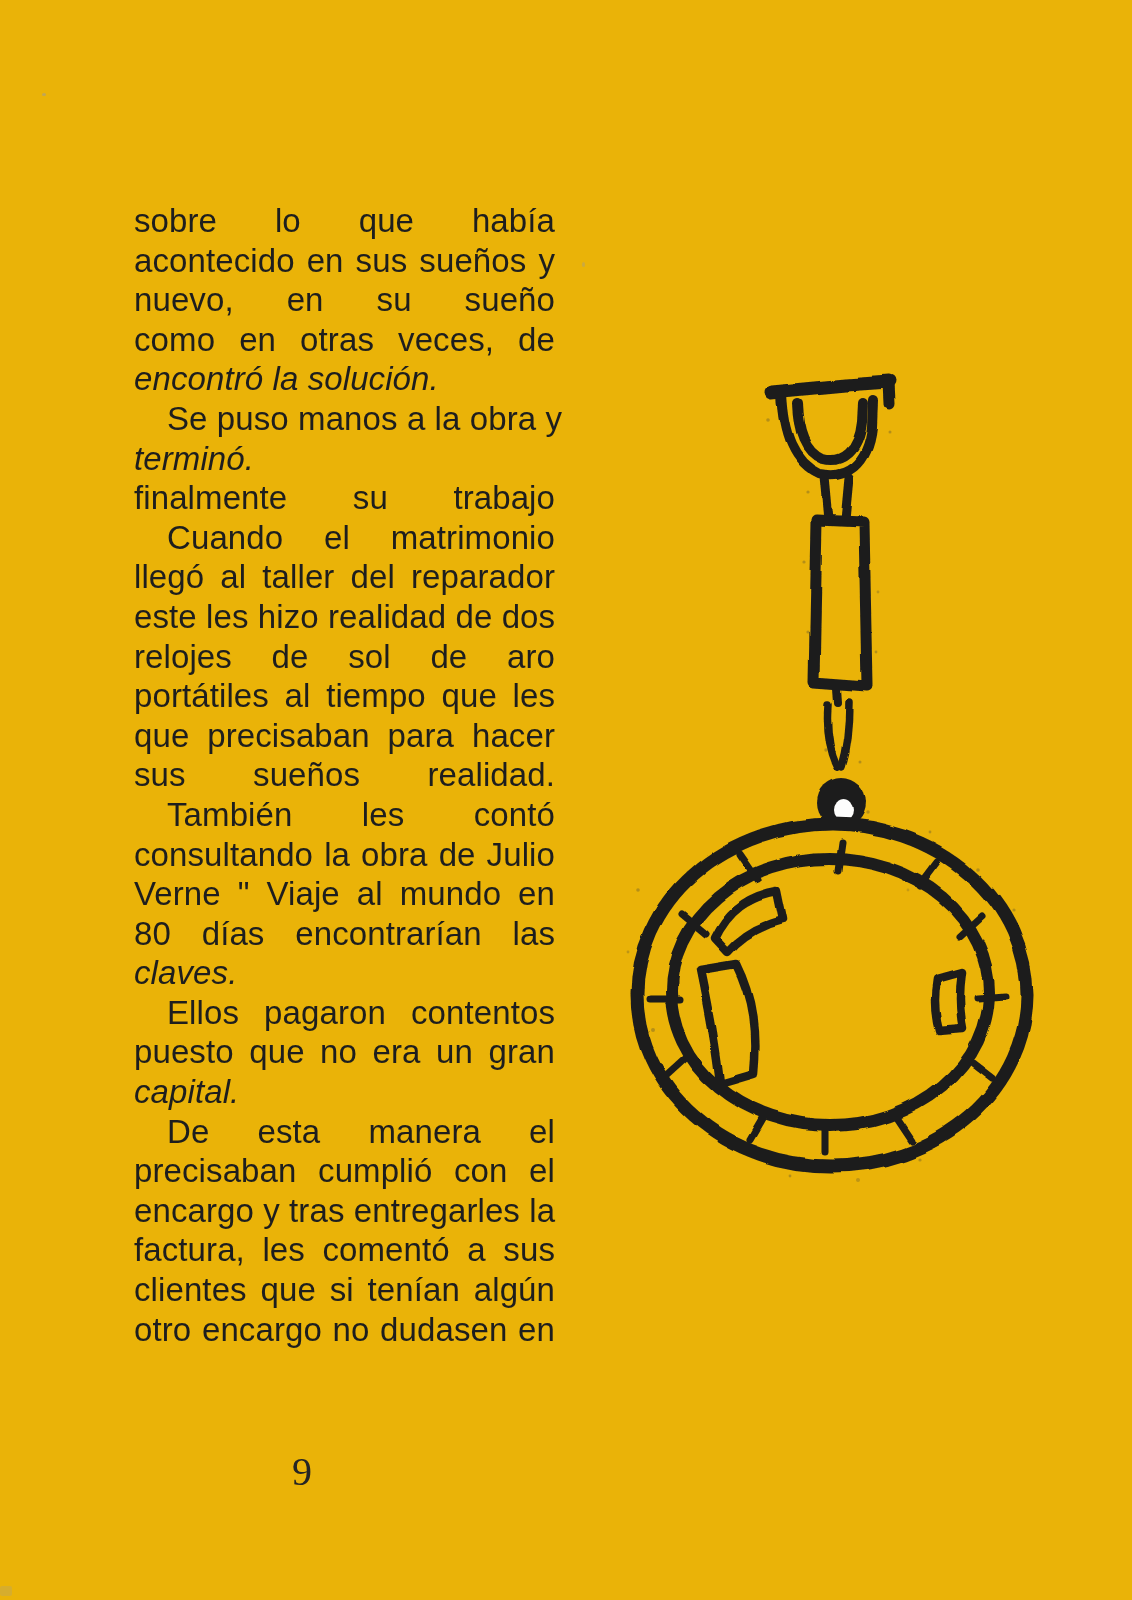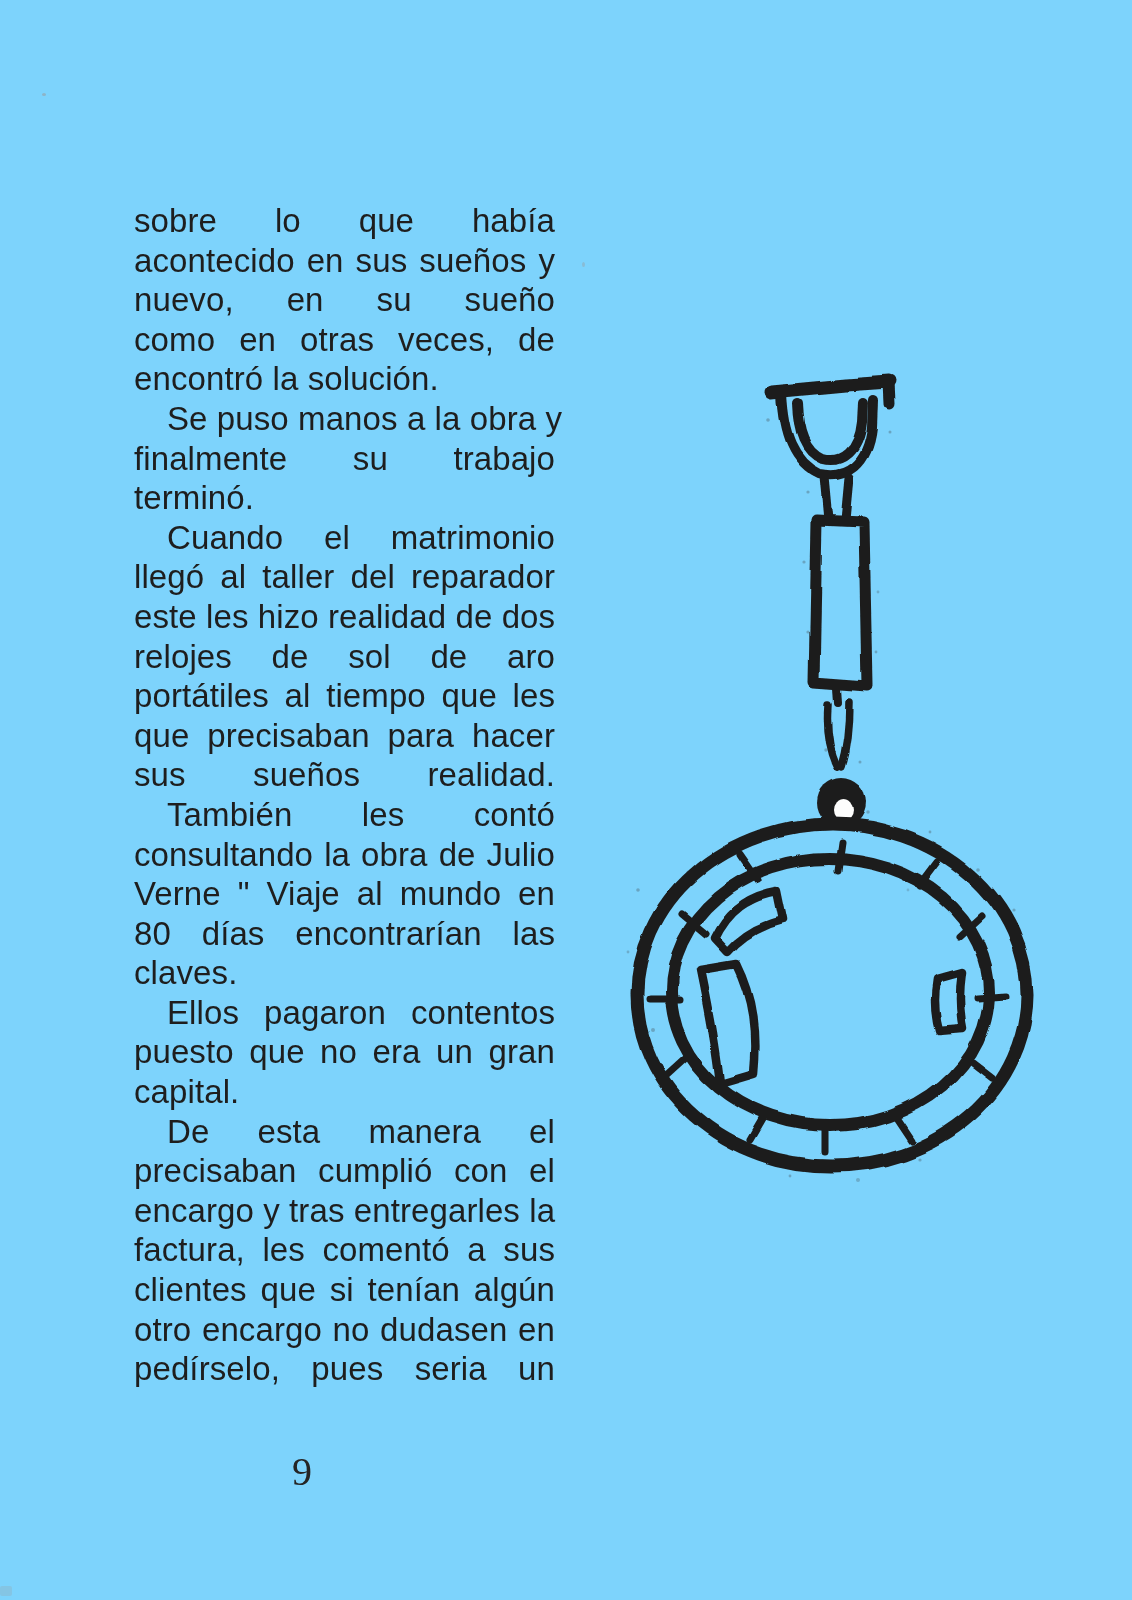--- a/index.html
+++ b/index.html
@@ -5,38 +5,38 @@
   html,body{margin:0;padding:0;}
   body{
     width:1132px;height:1600px;
     background:#ffffff;
     overflow:hidden;
     font-family:"Liberation Sans", sans-serif;
     position:relative;
   }
   .page{
     position:absolute;inset:0;
-    background:#7dd3fc;
+    background:#eab308;
   }
   .text-col{
     position:absolute;
     left:134px;top:201px;width:421px;
     color:#1e1e1e;
   }
   .tline{
     font-size:33px;
     line-height:39.6px;
     height:39.6px;
     white-space:nowrap;
     text-align:justify;
     text-align-last:justify;
     letter-spacing:0.1px;
     overflow:visible;
   }
-  .tline.nj{ text-align-last:left; }
+  .tline.nj{ text-align-last:left;font-style:italic; }
   .tline.ind{ padding-left:33px; }
   .pagenum{
     position:absolute;
     left:262px;top:1448px;width:80px;
     text-align:center;
     font-family:"Liberation Serif", serif;
     font-size:40px;
     color:#252525;
   }
   .illus{
@@ -63,22 +63,22 @@
 
   <div class="text-col">
 
     <div class="tline">sobre lo que había</div>
     <div class="tline">acontecido en sus sueños y</div>
     <div class="tline">nuevo, en su sueño</div>
     <div class="tline">como en otras veces, de</div>
     <div class="tline nj">encontró la solución.</div>
 
     <div class="tline ind">Se puso manos a la obra y</div>
+    <div class="tline nj">terminó.</div>
     <div class="tline">finalmente su trabajo</div>
-    <div class="tline nj">terminó.</div>
 
     <div class="tline ind">Cuando el matrimonio</div>
     <div class="tline">llegó al taller del reparador</div>
     <div class="tline">este les hizo realidad de dos</div>
     <div class="tline">relojes de sol de aro</div>
     <div class="tline">portátiles al tiempo que les</div>
     <div class="tline">que precisaban para hacer</div>
     <div class="tline">sus sueños realidad.</div>
 
     <div class="tline ind">También les contó</div>
@@ -90,21 +90,20 @@
     <div class="tline ind">Ellos pagaron contentos</div>
     <div class="tline">puesto que no era un gran</div>
     <div class="tline nj">capital.</div>
 
     <div class="tline ind">De esta manera el</div>
     <div class="tline">precisaban cumplió con el</div>
     <div class="tline">encargo y tras entregarles la</div>
     <div class="tline">factura, les comentó a sus</div>
     <div class="tline">clientes que si tenían algún</div>
     <div class="tline">otro encargo no dudasen en</div>
-    <div class="tline">pedírselo, pues seria un</div>
   </div>
 
   <div class="pagenum">9</div>
 
   <svg class="illus" viewBox="0 0 500 880" xmlns="http://www.w3.org/2000/svg">
     <defs>
       <filter id="rough" x="-10%" y="-10%" width="120%" height="120%">
         <feTurbulence type="fractalNoise" baseFrequency="0.016" numOctaves="3" seed="7" result="n"></feTurbulence>
         <feDisplacementMap in="SourceGraphic" in2="n" scale="6" xChannelSelector="R" yChannelSelector="G"></feDisplacementMap>
       </filter>

